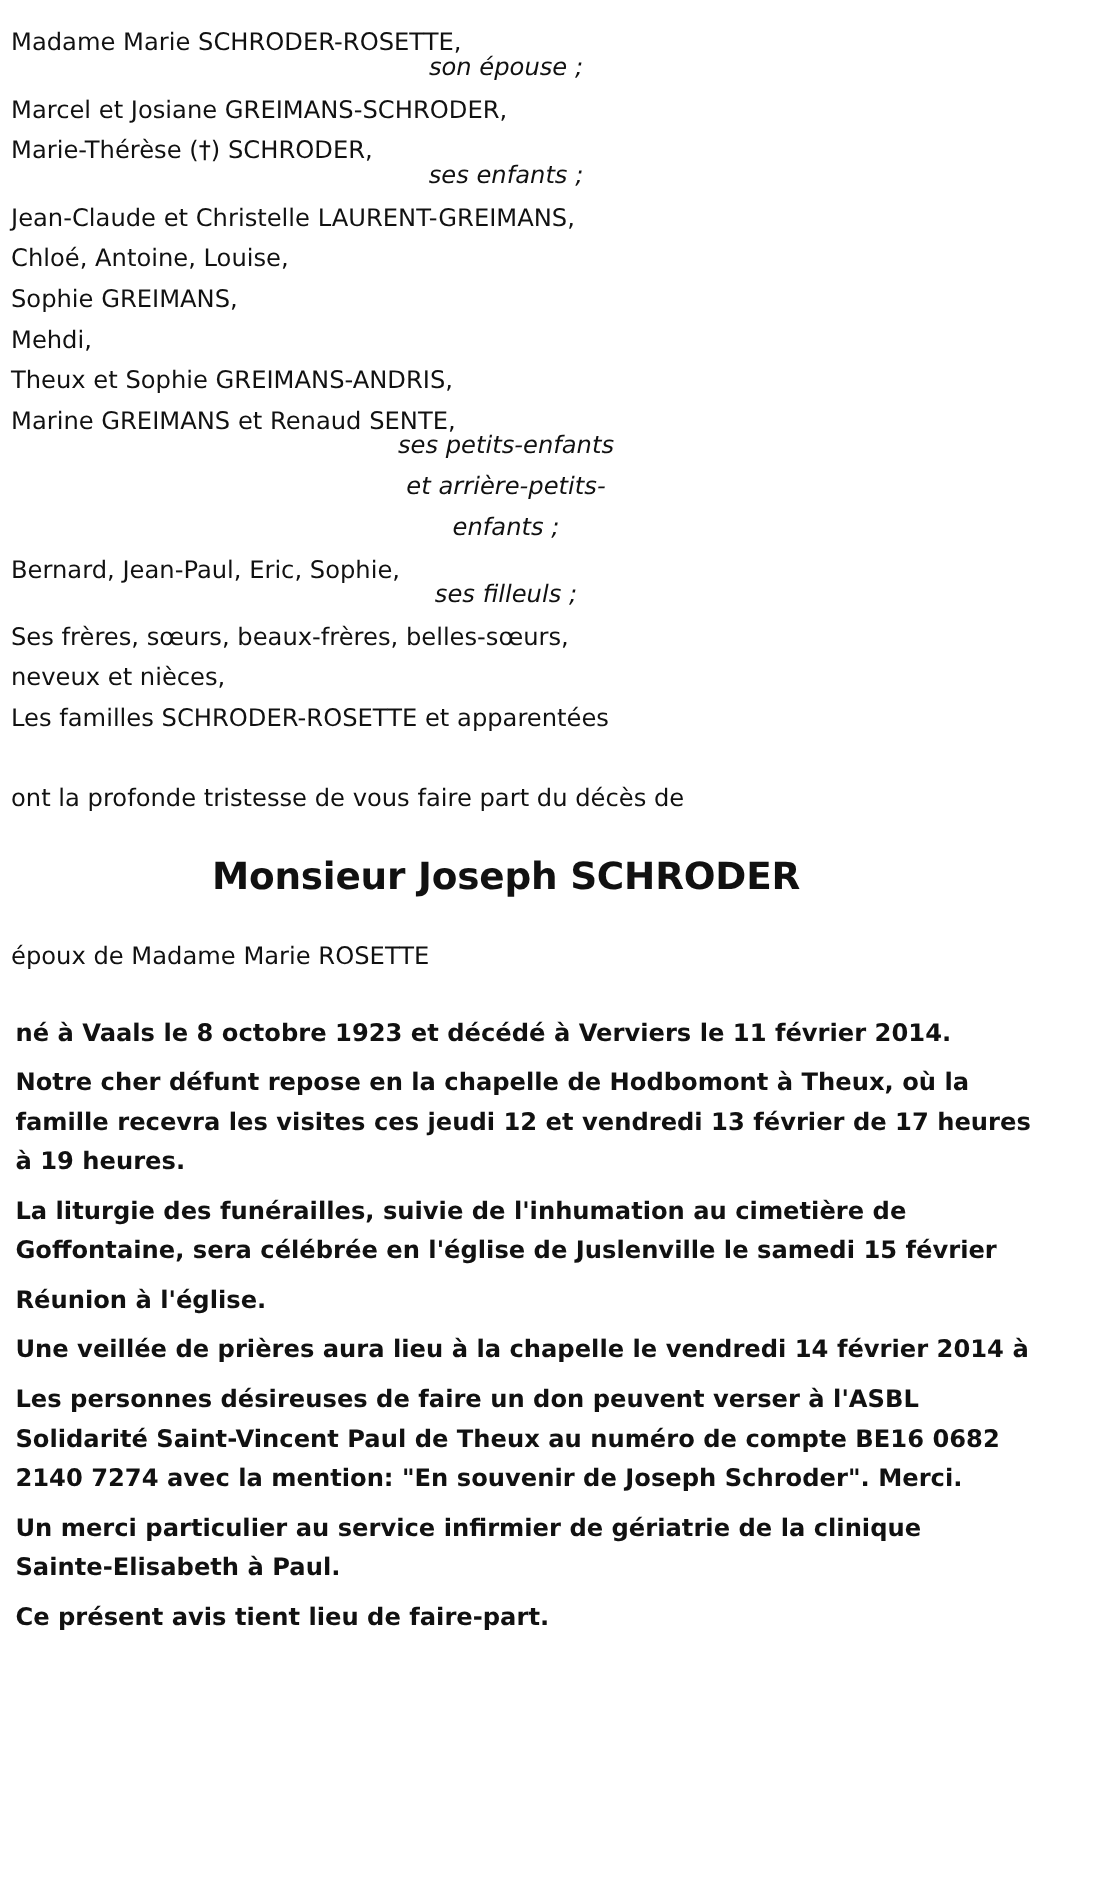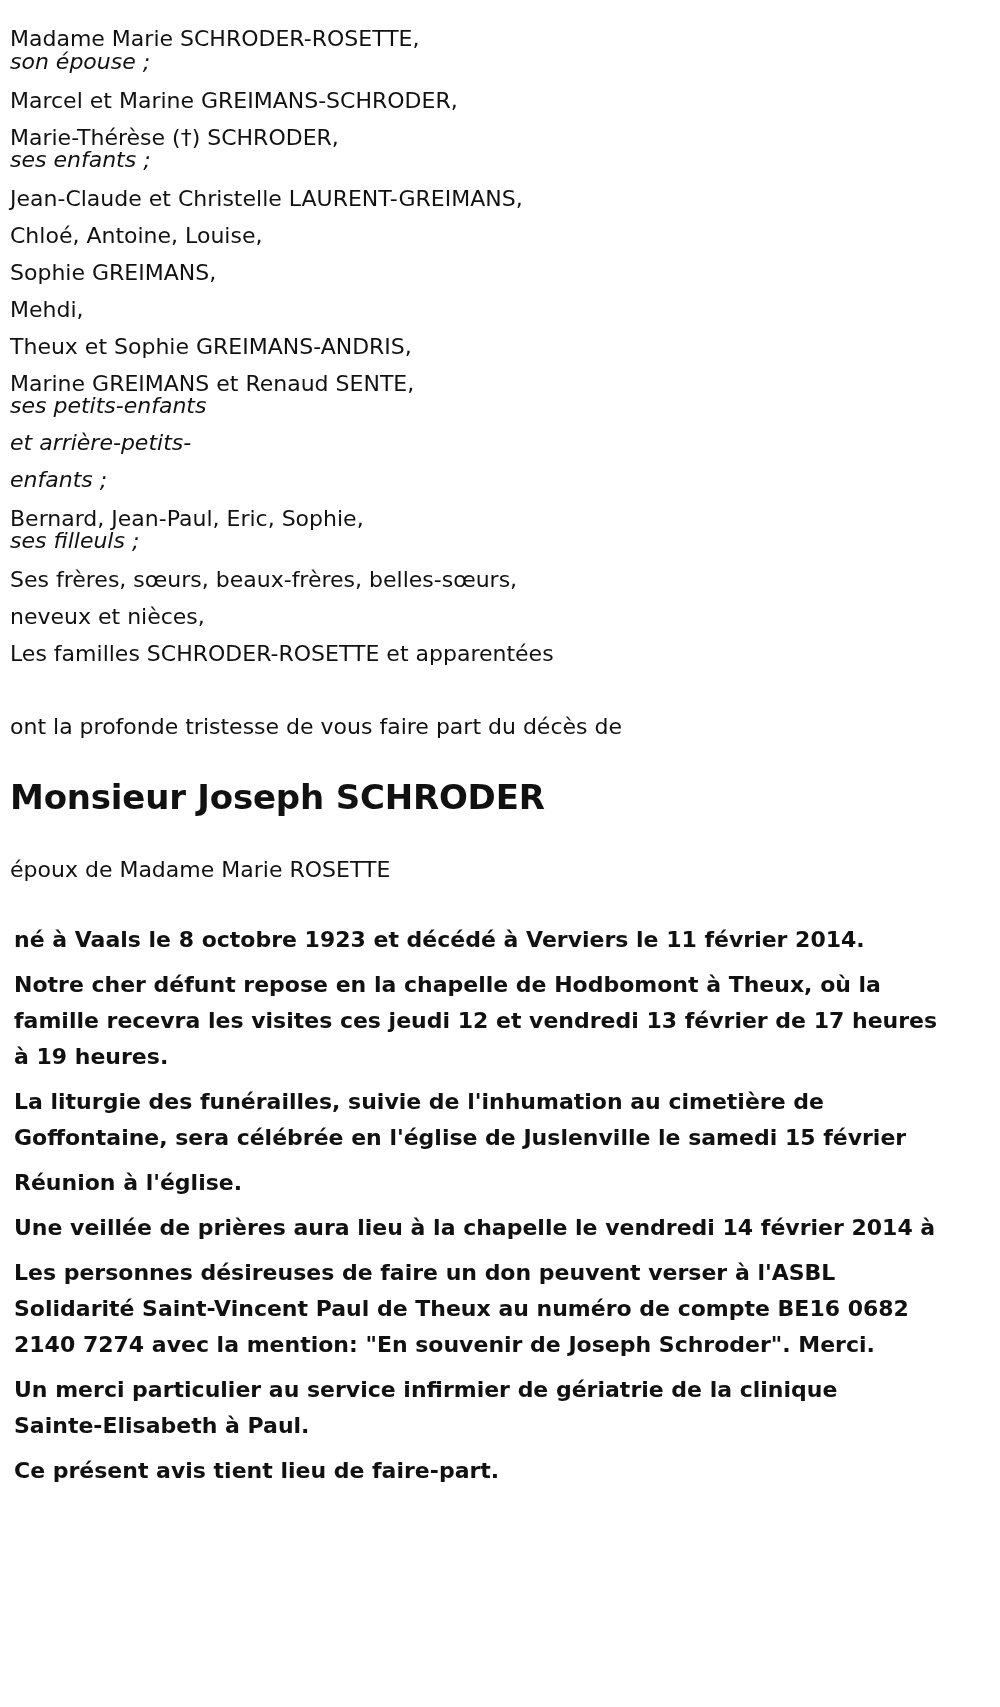--- a/index.html
+++ b/index.html
@@ -21,33 +21,34 @@
       left: 10px;
       top: 20px;
       width: 900px;
     }
     .line {
       line-height: 37px;
       height: 37px;
       white-space: nowrap;
     }
     .role {
-      text-align: left;
+      text-align: center;
       font-style: italic;
       line-height: 37px;
       white-space: nowrap;
     }
     .group { margin-bottom: 0; }
     .gap-s { height: 20px; }
     .heading {
       font-weight: bold;
       font-size: 34px;
       line-height: 48px;
       margin: 0;
       letter-spacing: -0.2px;
+      text-align: center;
     }
     .para {
       line-height: 36px;
       margin: 0 0 9px 4px;
       width: 900px;
       font-weight: bold;
     }
     .para .pl { display: block; white-space: nowrap; }
   </style>
 </head>
@@ -55,21 +56,21 @@
 
 <div class="doc">
 
   <div class="group">
     <div class="line">Madame Marie SCHRODER-ROSETTE,</div>
     <div class="role" style="margin-top:-14px;">son épouse ;</div>
   </div>
   <div class="gap-s" style="height:2px;"></div>
 
   <div class="group">
-    <div class="line">Marcel et Marine GREIMANS-SCHRODER,</div>
+    <div class="line">Marcel et Josiane GREIMANS-SCHRODER,</div>
     <div class="line">Marie-Thérèse (†) SCHRODER,</div>
     <div class="role" style="margin-top:-15px;">ses enfants ;</div>
   </div>
   <div class="gap-s" style="height:2px;"></div>
 
   <div class="group">
     <div class="line">Jean-Claude et Christelle LAURENT-GREIMANS,</div>
     <div class="line">Chloé, Antoine, Louise,</div>
     <div class="line">Sophie GREIMANS,</div>
     <div class="line">Mehdi,</div>

